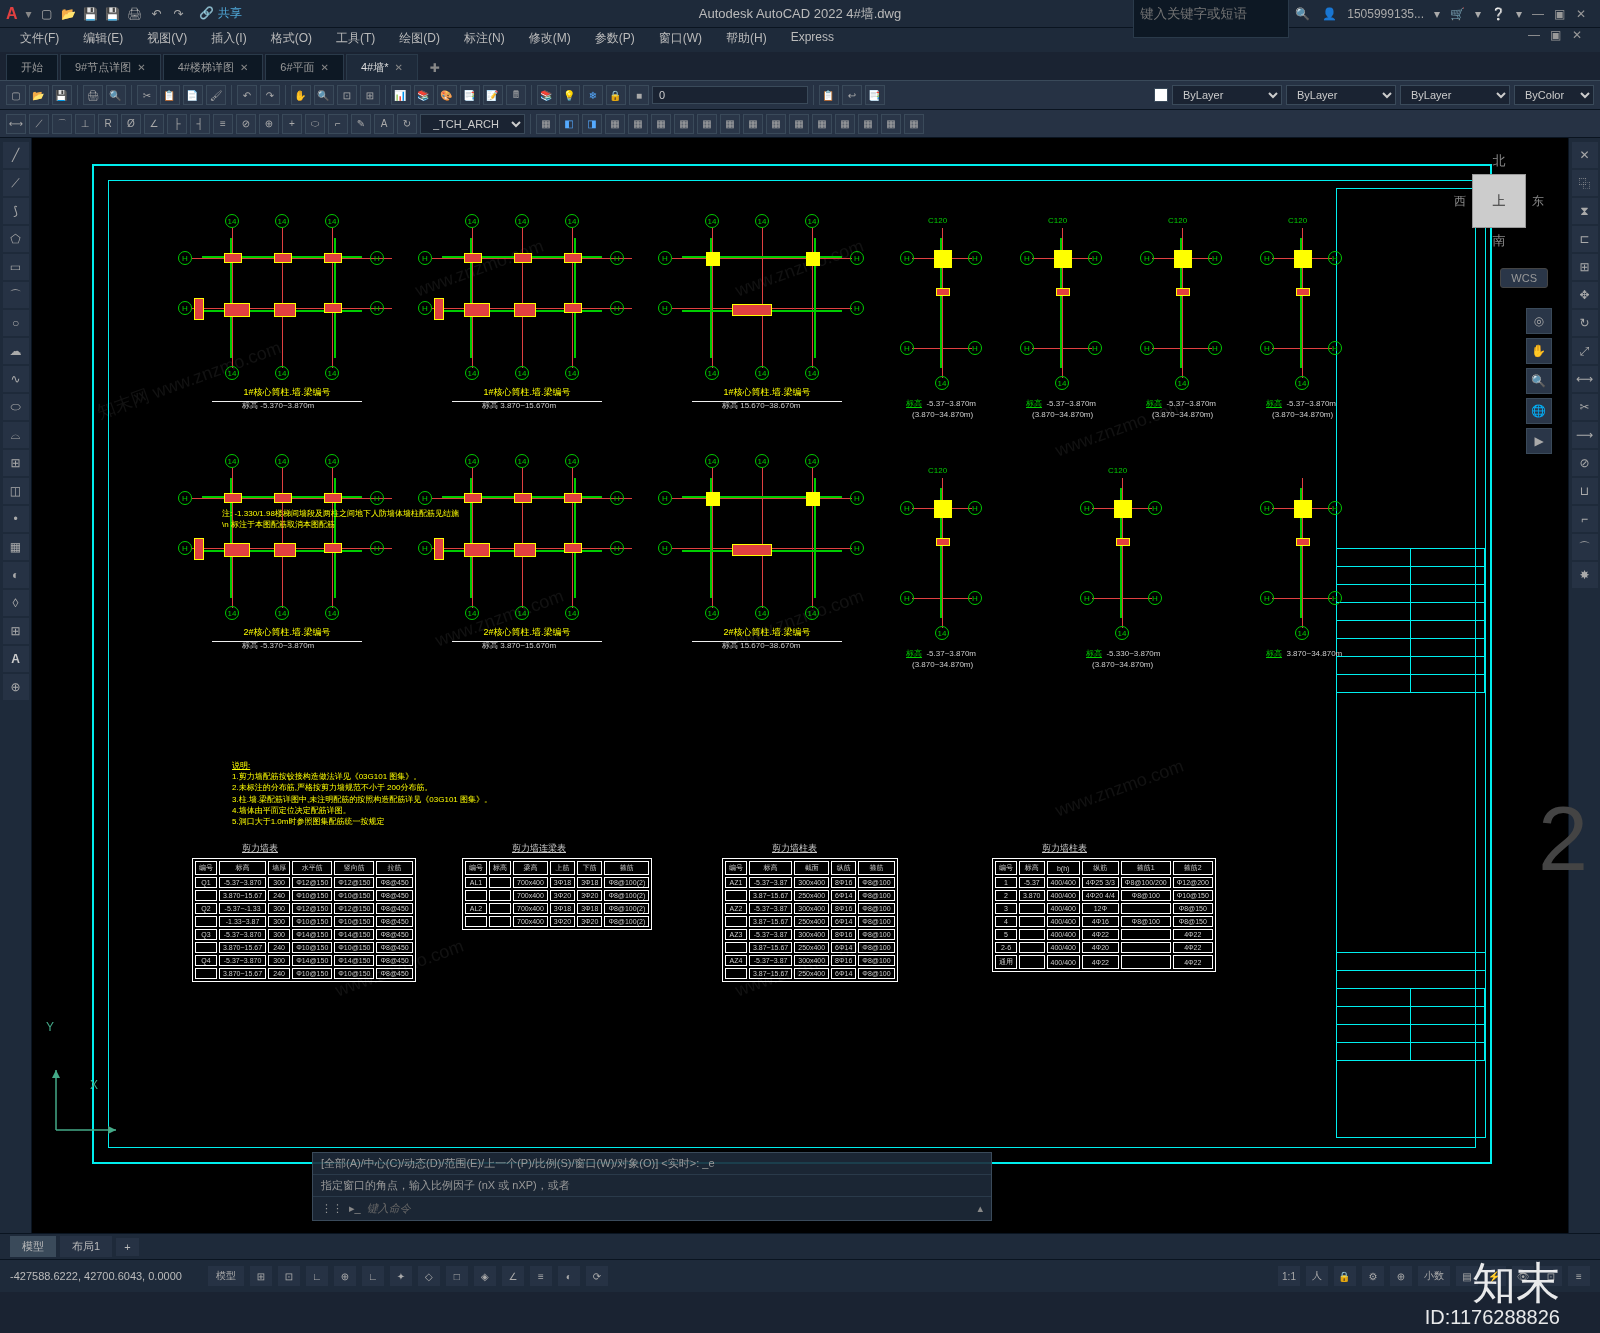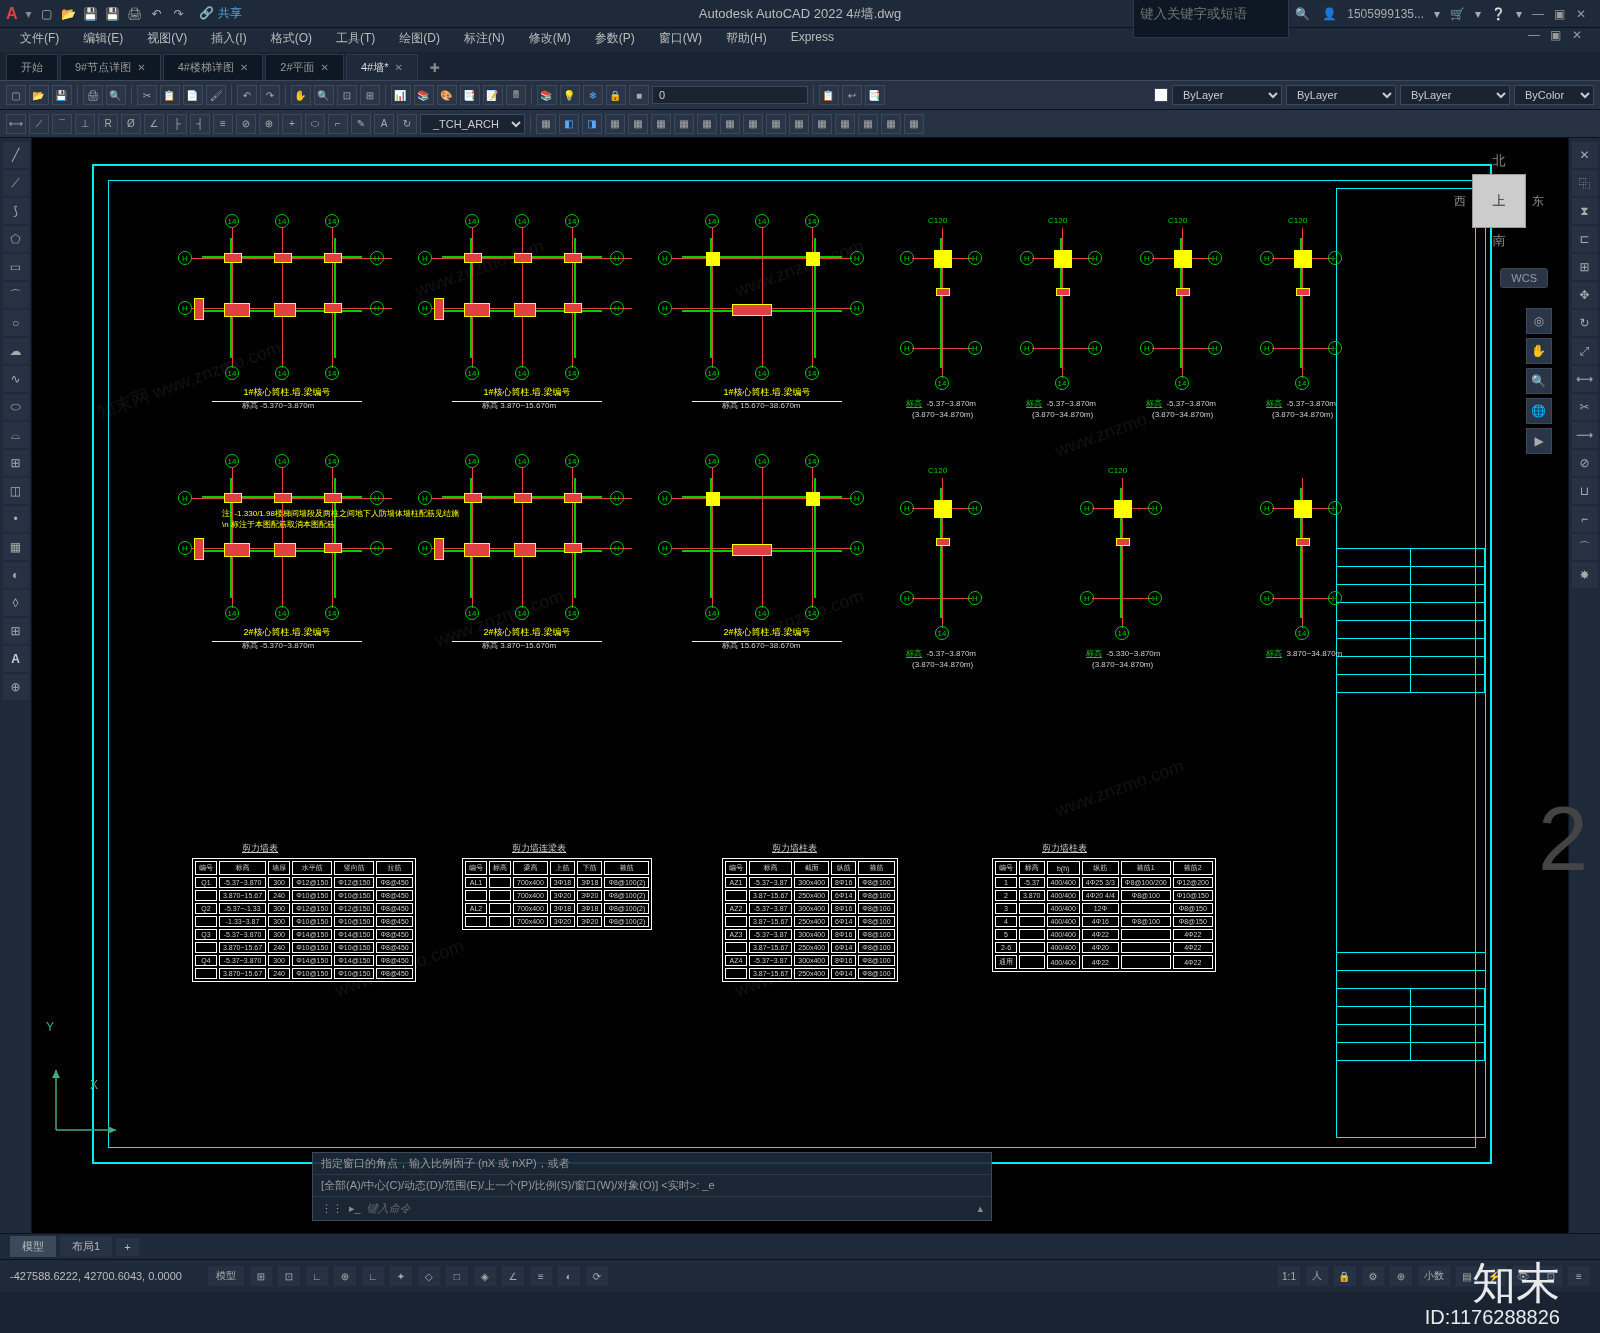--- a/index.html
+++ b/index.html
@@ -138,21 +138,21 @@
     </div>
   <div class="tab">
       <span>9#节点详图</span>
       <span class="tab-close">✕</span>
     </div>
   <div class="tab">
       <span>4#楼梯详图</span>
       <span class="tab-close">✕</span>
     </div>
   <div class="tab">
-      <span>2#平面</span>
+      <span>6#平面</span>
       <span class="tab-close">✕</span>
     </div>
   <div class="tab active">
       <span>4#墙*</span>
       <span class="tab-close">✕</span>
     </div>
   <div class="tab-add">✚</div>
 </div>
 
 <div class="ribbon">
@@ -595,20 +595,28 @@
         <div class="bubble" style="left:1228px;top:363px">H</div>
         <div class="bubble" style="left:1296px;top:363px">H</div>
         <div class="bubble" style="left:1228px;top:453px">H</div>
         <div class="bubble" style="left:1296px;top:453px">H</div>
         <div class="bubble" style="left:1263px;top:488px">14</div>
         <div class="subcap" style="left:1234px;top:510px"><span style="color:#0c0;text-decoration:underline">标高</span>&nbsp;&nbsp;3.870~34.870m</div>
       </div>
 
     <div class="note" style="left:190px;top:370px;width:240px"><span>注: -1.330/1.98楼梯间墙段及两柱之间地下人防墙体墙柱配筋见结施\n     标注于本图配筋取消本图配筋</span></div>
 
+    <div class="note" style="left:200px;top:622px;width:340px">
+      <div style="text-decoration:underline">说明:</div>
+      <div>1.剪力墙配筋按铰接构造做法详见《03G101 图集》。</div>
+      <div>2.未标注的分布筋,严格按剪力墙规范不小于 200分布筋。</div>
+      <div>3.柱.墙.梁配筋详图中,未注明配筋的按照构造配筋详见《03G101 图集》。</div>
+      <div>4.墙体由平面定位决定配筋详图。</div>
+      <div>5.洞口大于1.0m时参照图集配筋统一按规定</div>
+    </div>
 
     <div id="tables-container">
         <div class="ttitle" style="left:210px;top:704px">剪力墙表</div>
         <table class="dtable" style="left:160px;top:720px">
           <tbody>
             <tr>
               <th>编号</th>
               <th>标高</th>
               <th>墙厚</th>
               <th>水平筋</th>
@@ -870,22 +878,22 @@
         <line x1="10" y1="60" x2="10" y2="0" stroke="#4a8" stroke-width="1.5"></line>
         <line x1="10" y1="60" x2="70" y2="60" stroke="#4a8" stroke-width="1.5"></line>
         <polygon points="10,0 6,8 14,8" fill="#4a8"></polygon>
         <polygon points="70,60 62,56 62,64" fill="#4a8"></polygon>
       </svg>
       <span class="ucs-y">Y</span>
       <span class="ucs-x">X</span>
     </div>
 
     <div class="cmd-area">
+      <div class="cmd-line">[全部(A)/中心(C)/动态(D)/范围(E)/上一个(P)/比例(S)/窗口(W)/对象(O)] &lt;实时&gt;: _e</div>
       <div class="cmd-line">指定窗口的角点，输入比例因子 (nX 或 nXP)，或者</div>
-      <div class="cmd-line">[全部(A)/中心(C)/动态(D)/范围(E)/上一个(P)/比例(S)/窗口(W)/对象(O)] &lt;实时&gt;: _e</div>
       <div class="cmd-input">
         <span>⋮⋮</span>
         <span style="color:#888">▸_</span>
         <span class="cmd-prompt" style="color:#666;font-style:italic">键入命令</span>
         <span style="color:#888">▴</span>
       </div>
     </div>
   </div>
 
   <div class="right-tools">

